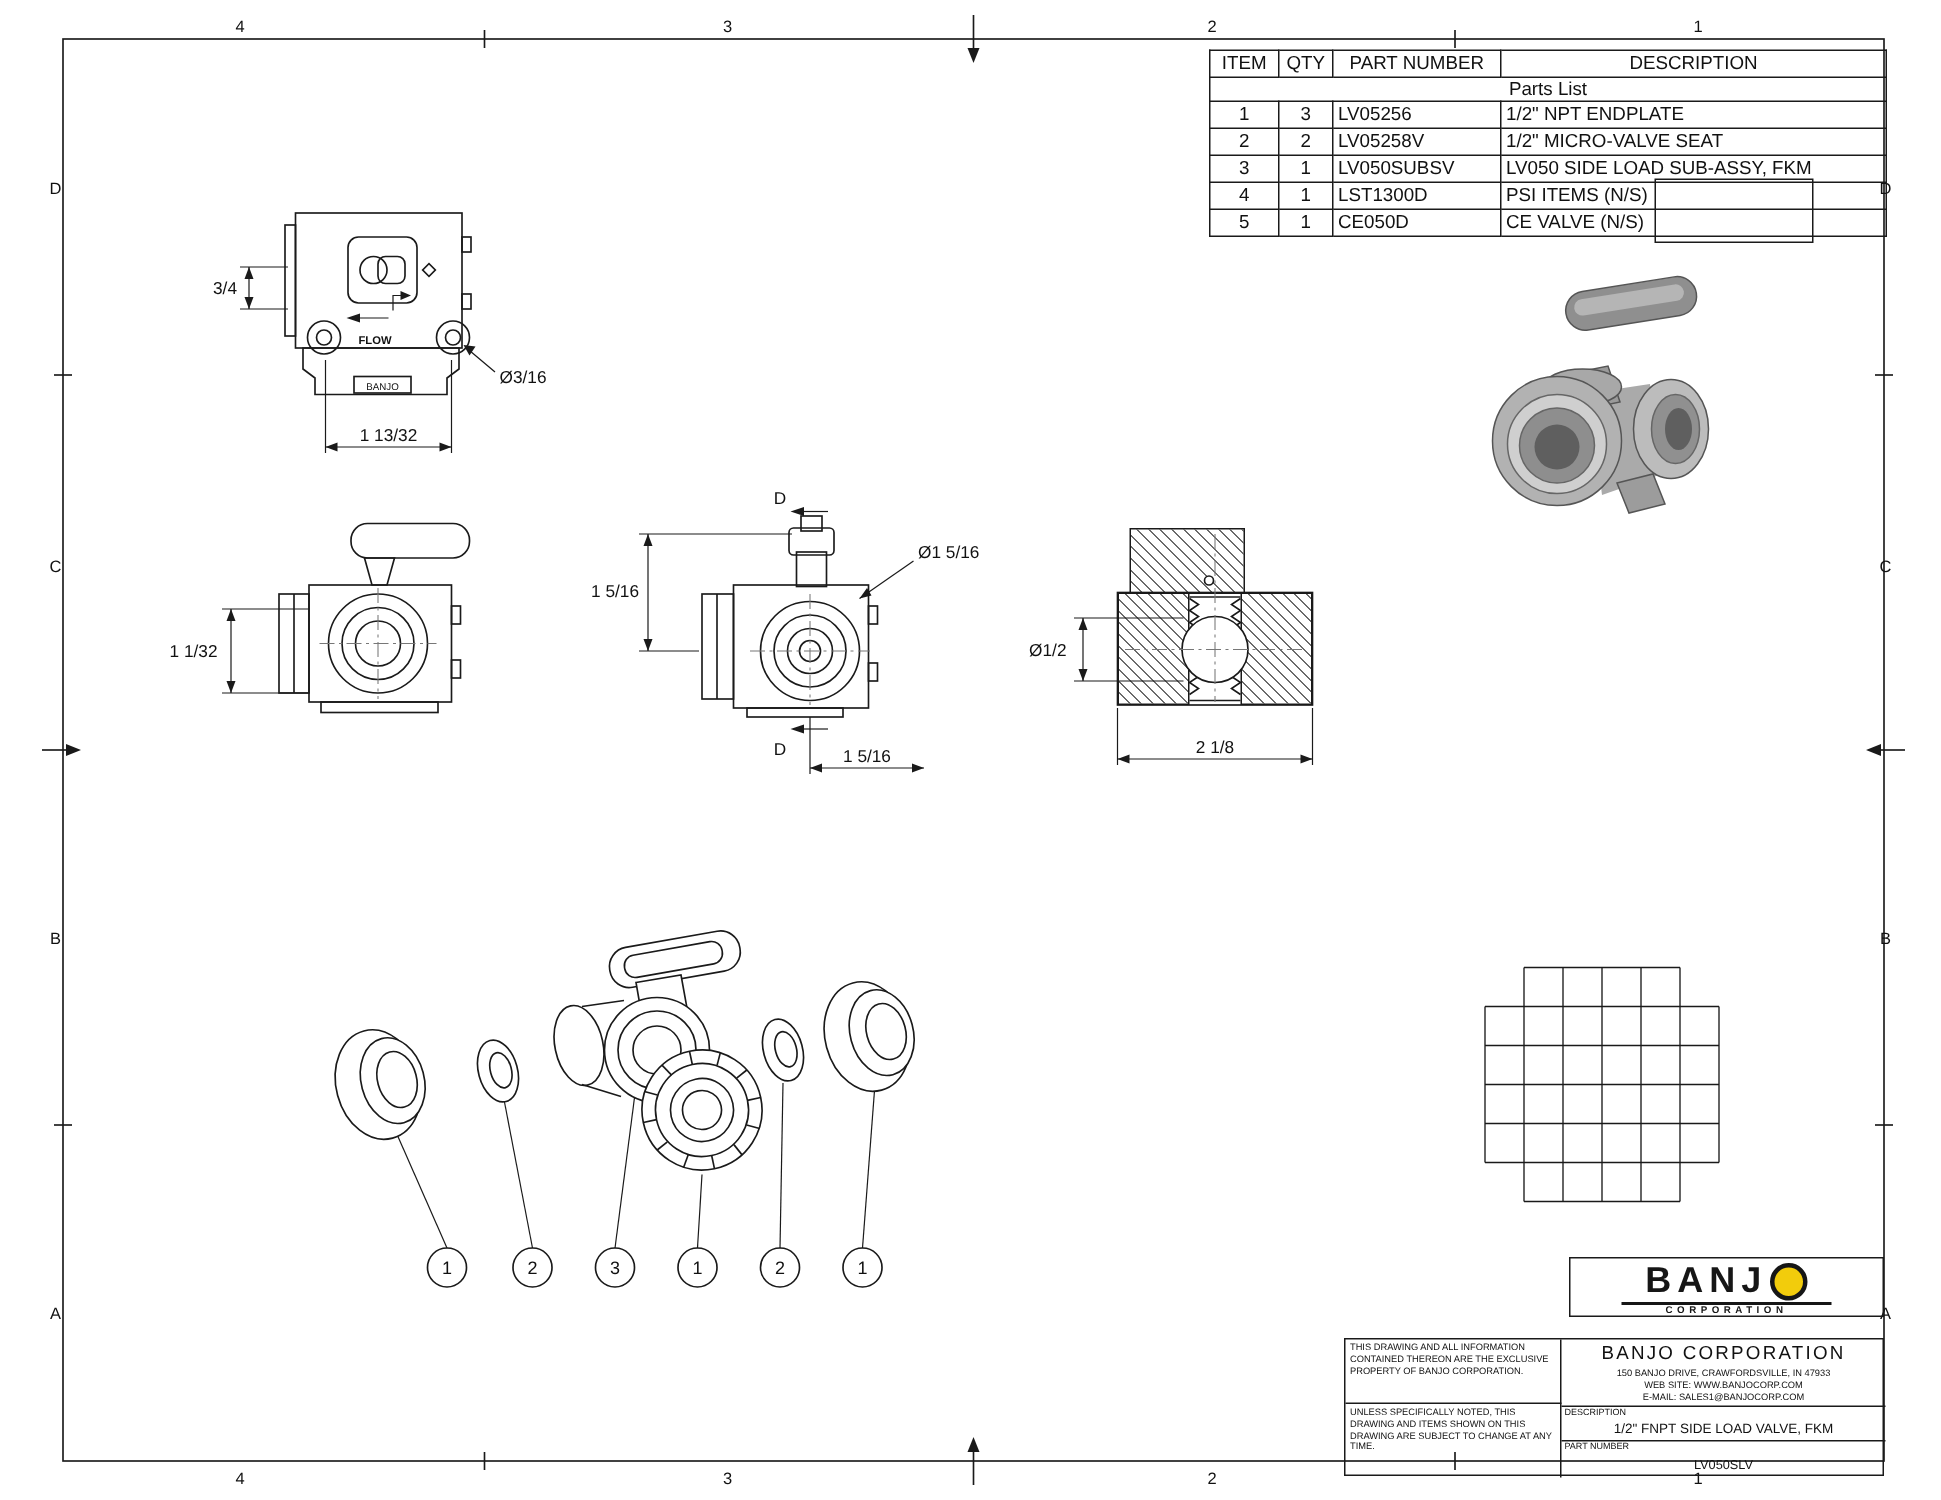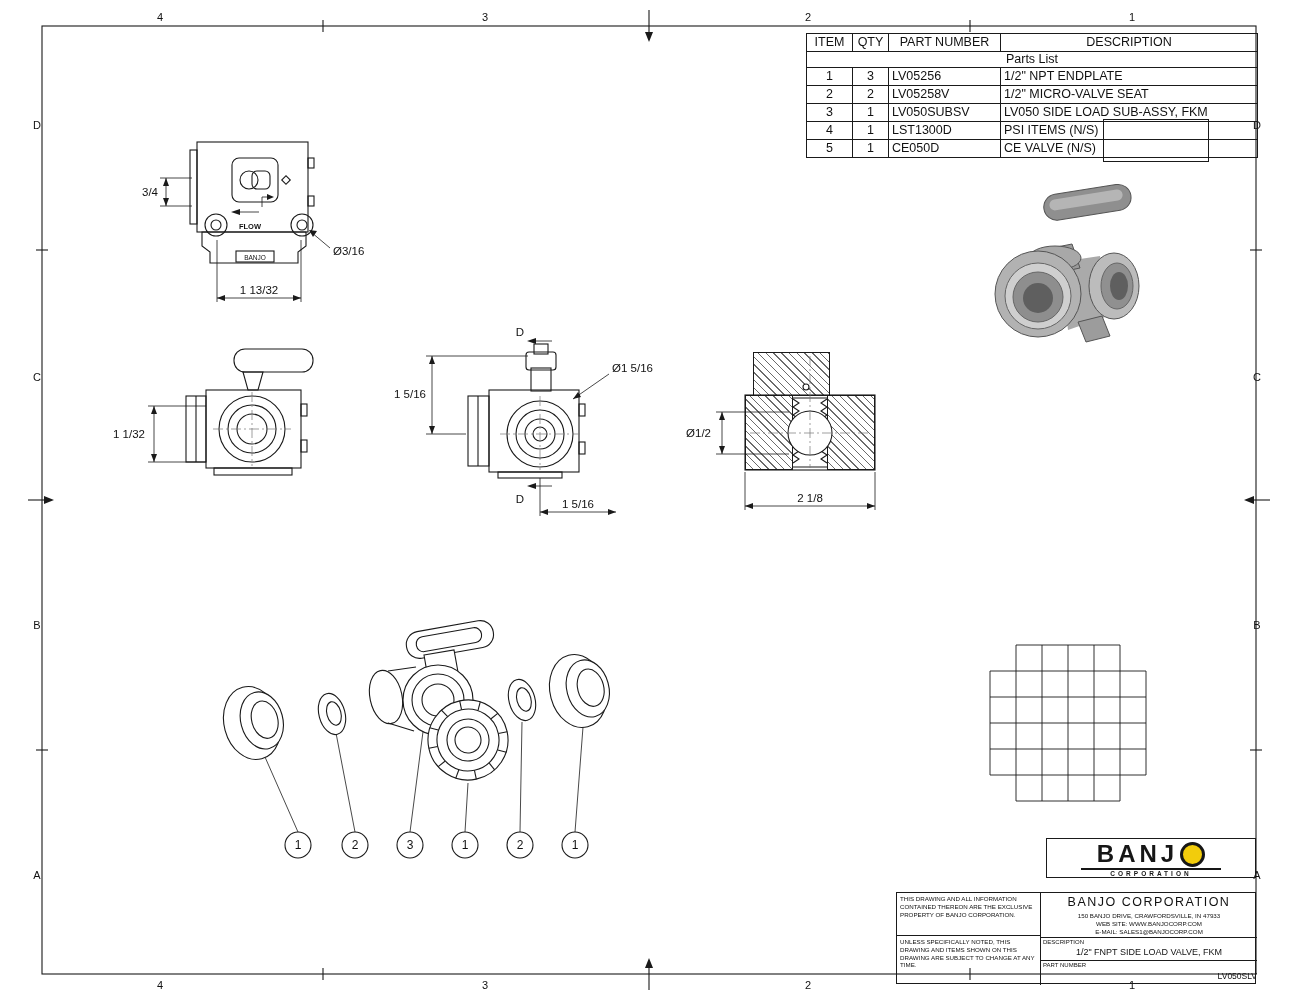--- a/index.html
+++ b/index.html
@@ -57,21 +57,21 @@
                padding:2px 3px; font-size:6.2px; line-height:1.25; }
   .tb-right  { position:absolute; left:144px; top:0; width:216px; height:92px; }
   .tb-company { position:absolute; left:0; top:2px; width:100%; text-align:center; font-size:12.5px; letter-spacing:1.5px; }
   .tb-addr1 { position:absolute; left:0; top:19px; width:100%; text-align:center; font-size:6.2px; }
   .tb-addr2 { position:absolute; left:0; top:27px; width:100%; text-align:center; font-size:6.2px; }
   .tb-addr3 { position:absolute; left:0; top:35px; width:100%; text-align:center; font-size:6.2px; }
   .tb-desc { position:absolute; left:0; top:44px; width:100%; height:23px; border-top:1px solid #1a1a1a; }
   .tb-pn   { position:absolute; left:0; top:67px; width:100%; height:25px; border-top:1px solid #1a1a1a; }
   .tb-label { position:absolute; left:2px; top:1px; font-size:6px; }
   .tb-desc-val { position:absolute; left:0; top:9px; width:100%; text-align:center; font-size:9px; }
-  .tb-pn-val   { position:absolute; left:0; top:10px; width:100%; text-align:right; font-size:8.5px; }
+  .tb-pn-val   { position:absolute; left:0; top:10px; width:100%; text-align:center; font-size:8.5px; }
 </style>
 </head>
 <body>
 
 <div class="sheet">
 
   <div class="hatch" id="hatch-left"></div>
   <div class="hatch" id="hatch-right"></div>
   <div class="hatch" id="hatch-plate"></div>
 

